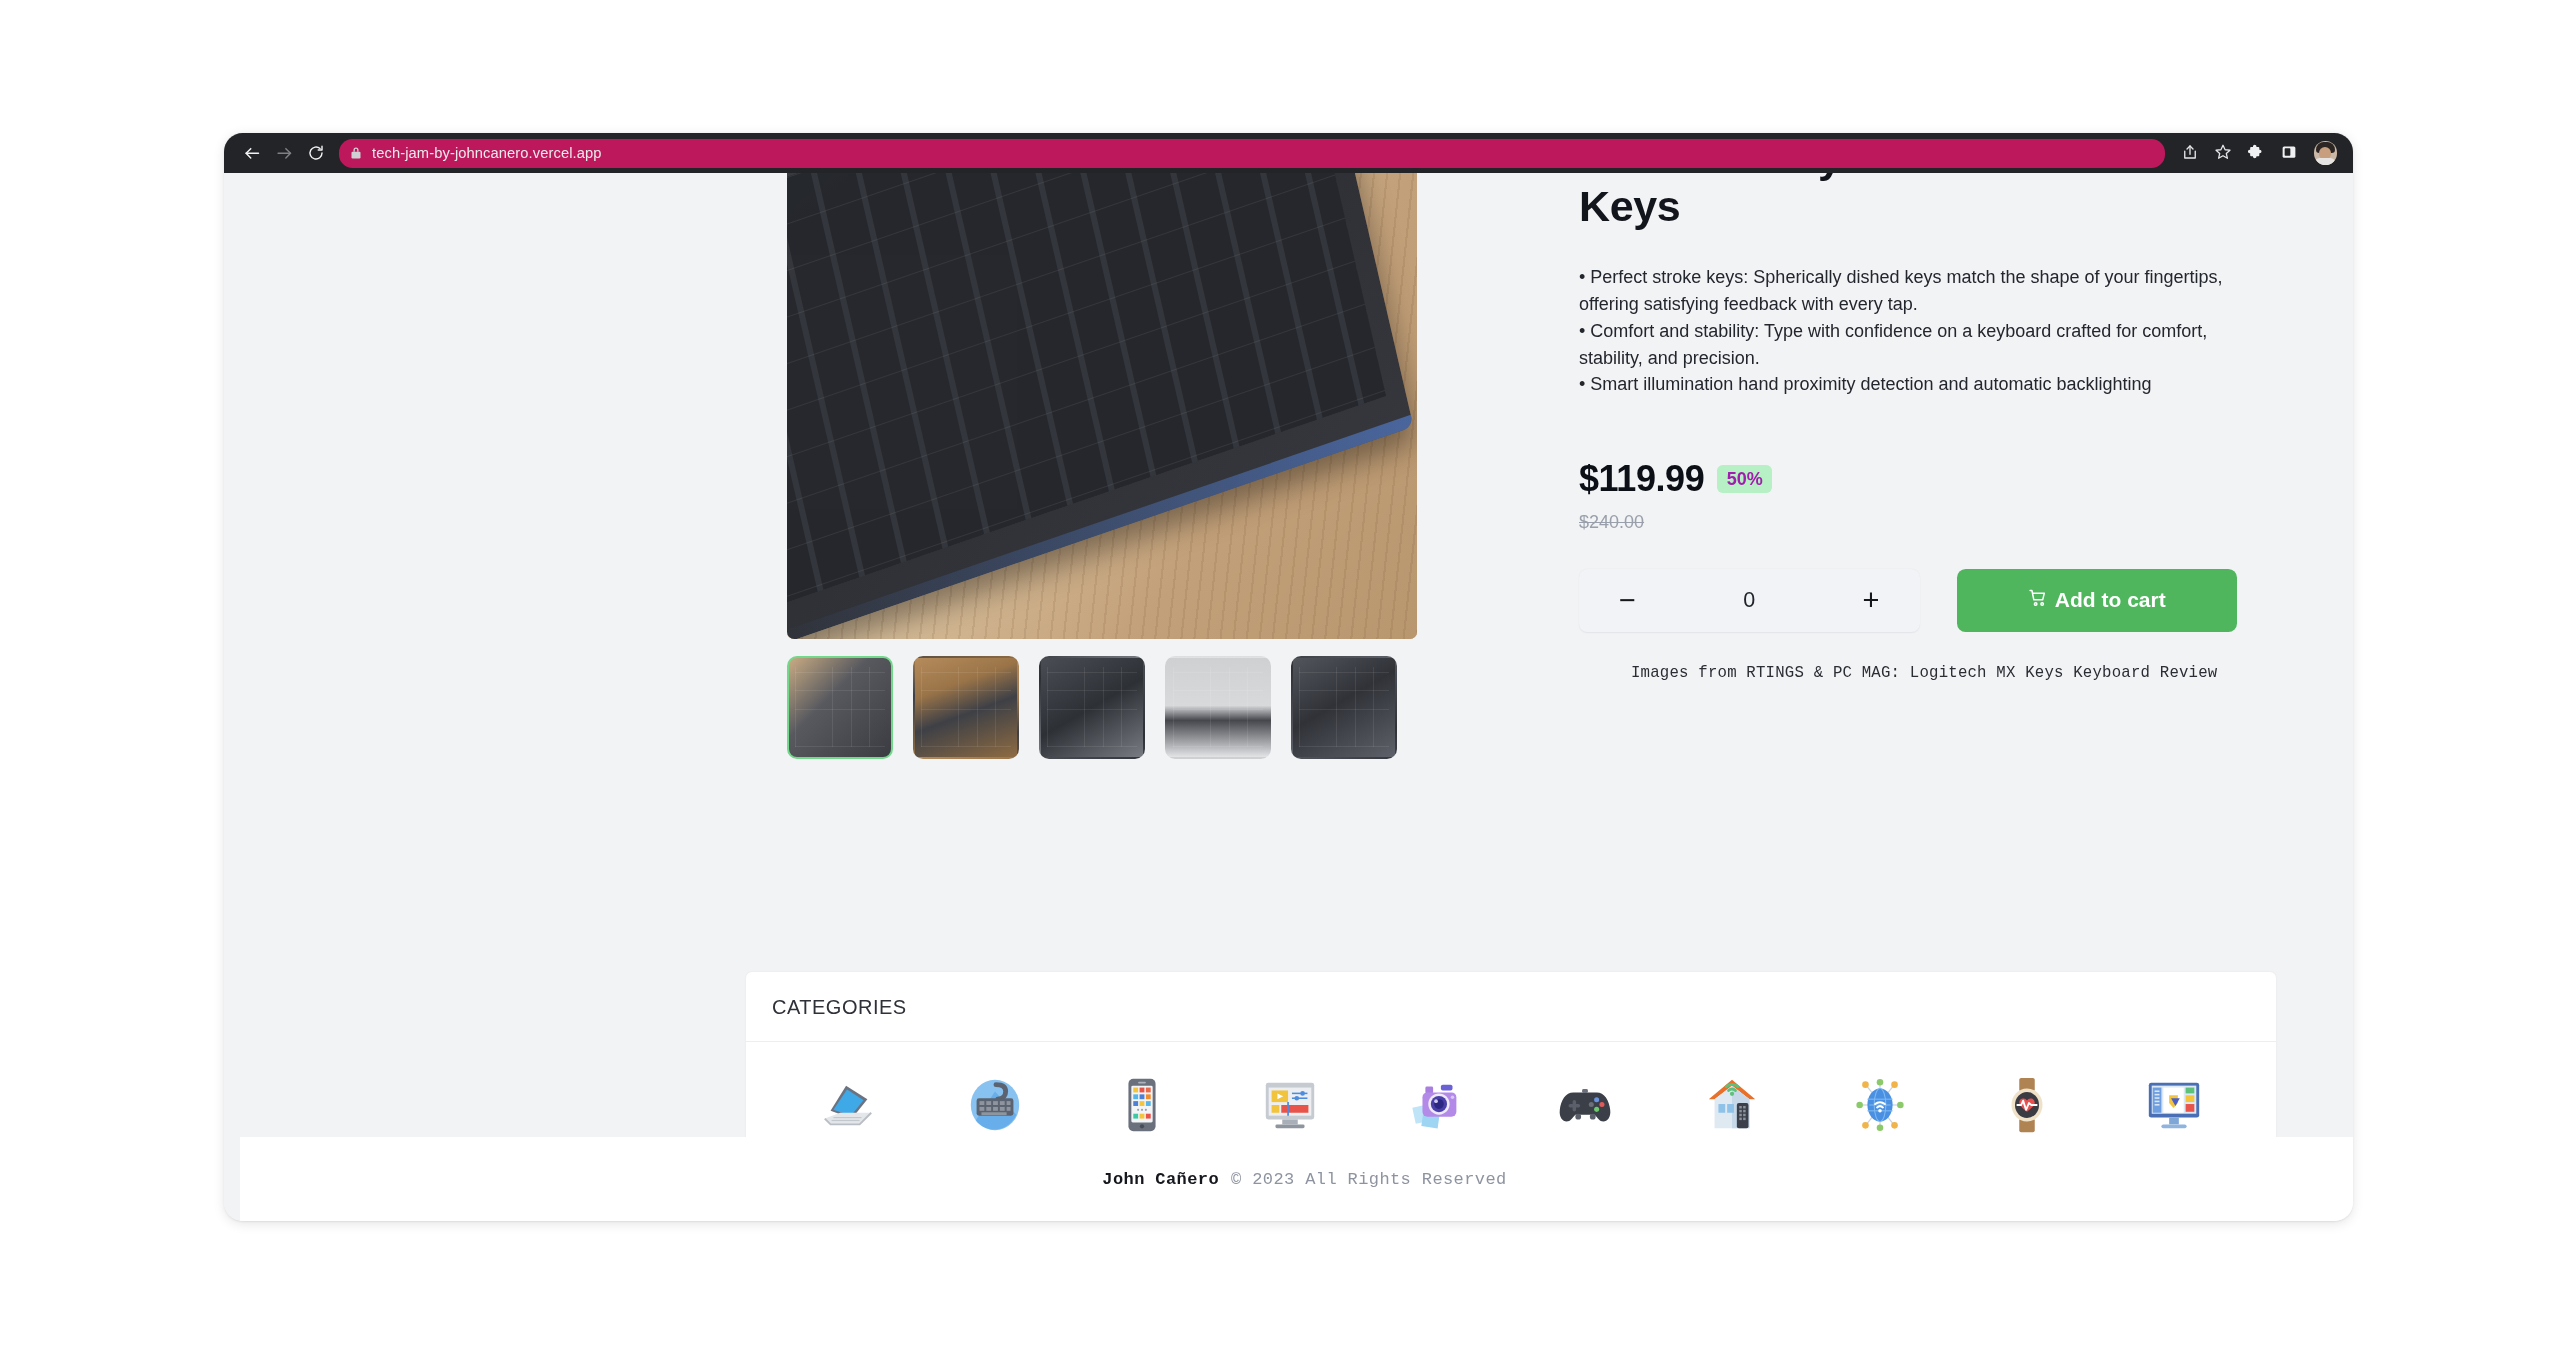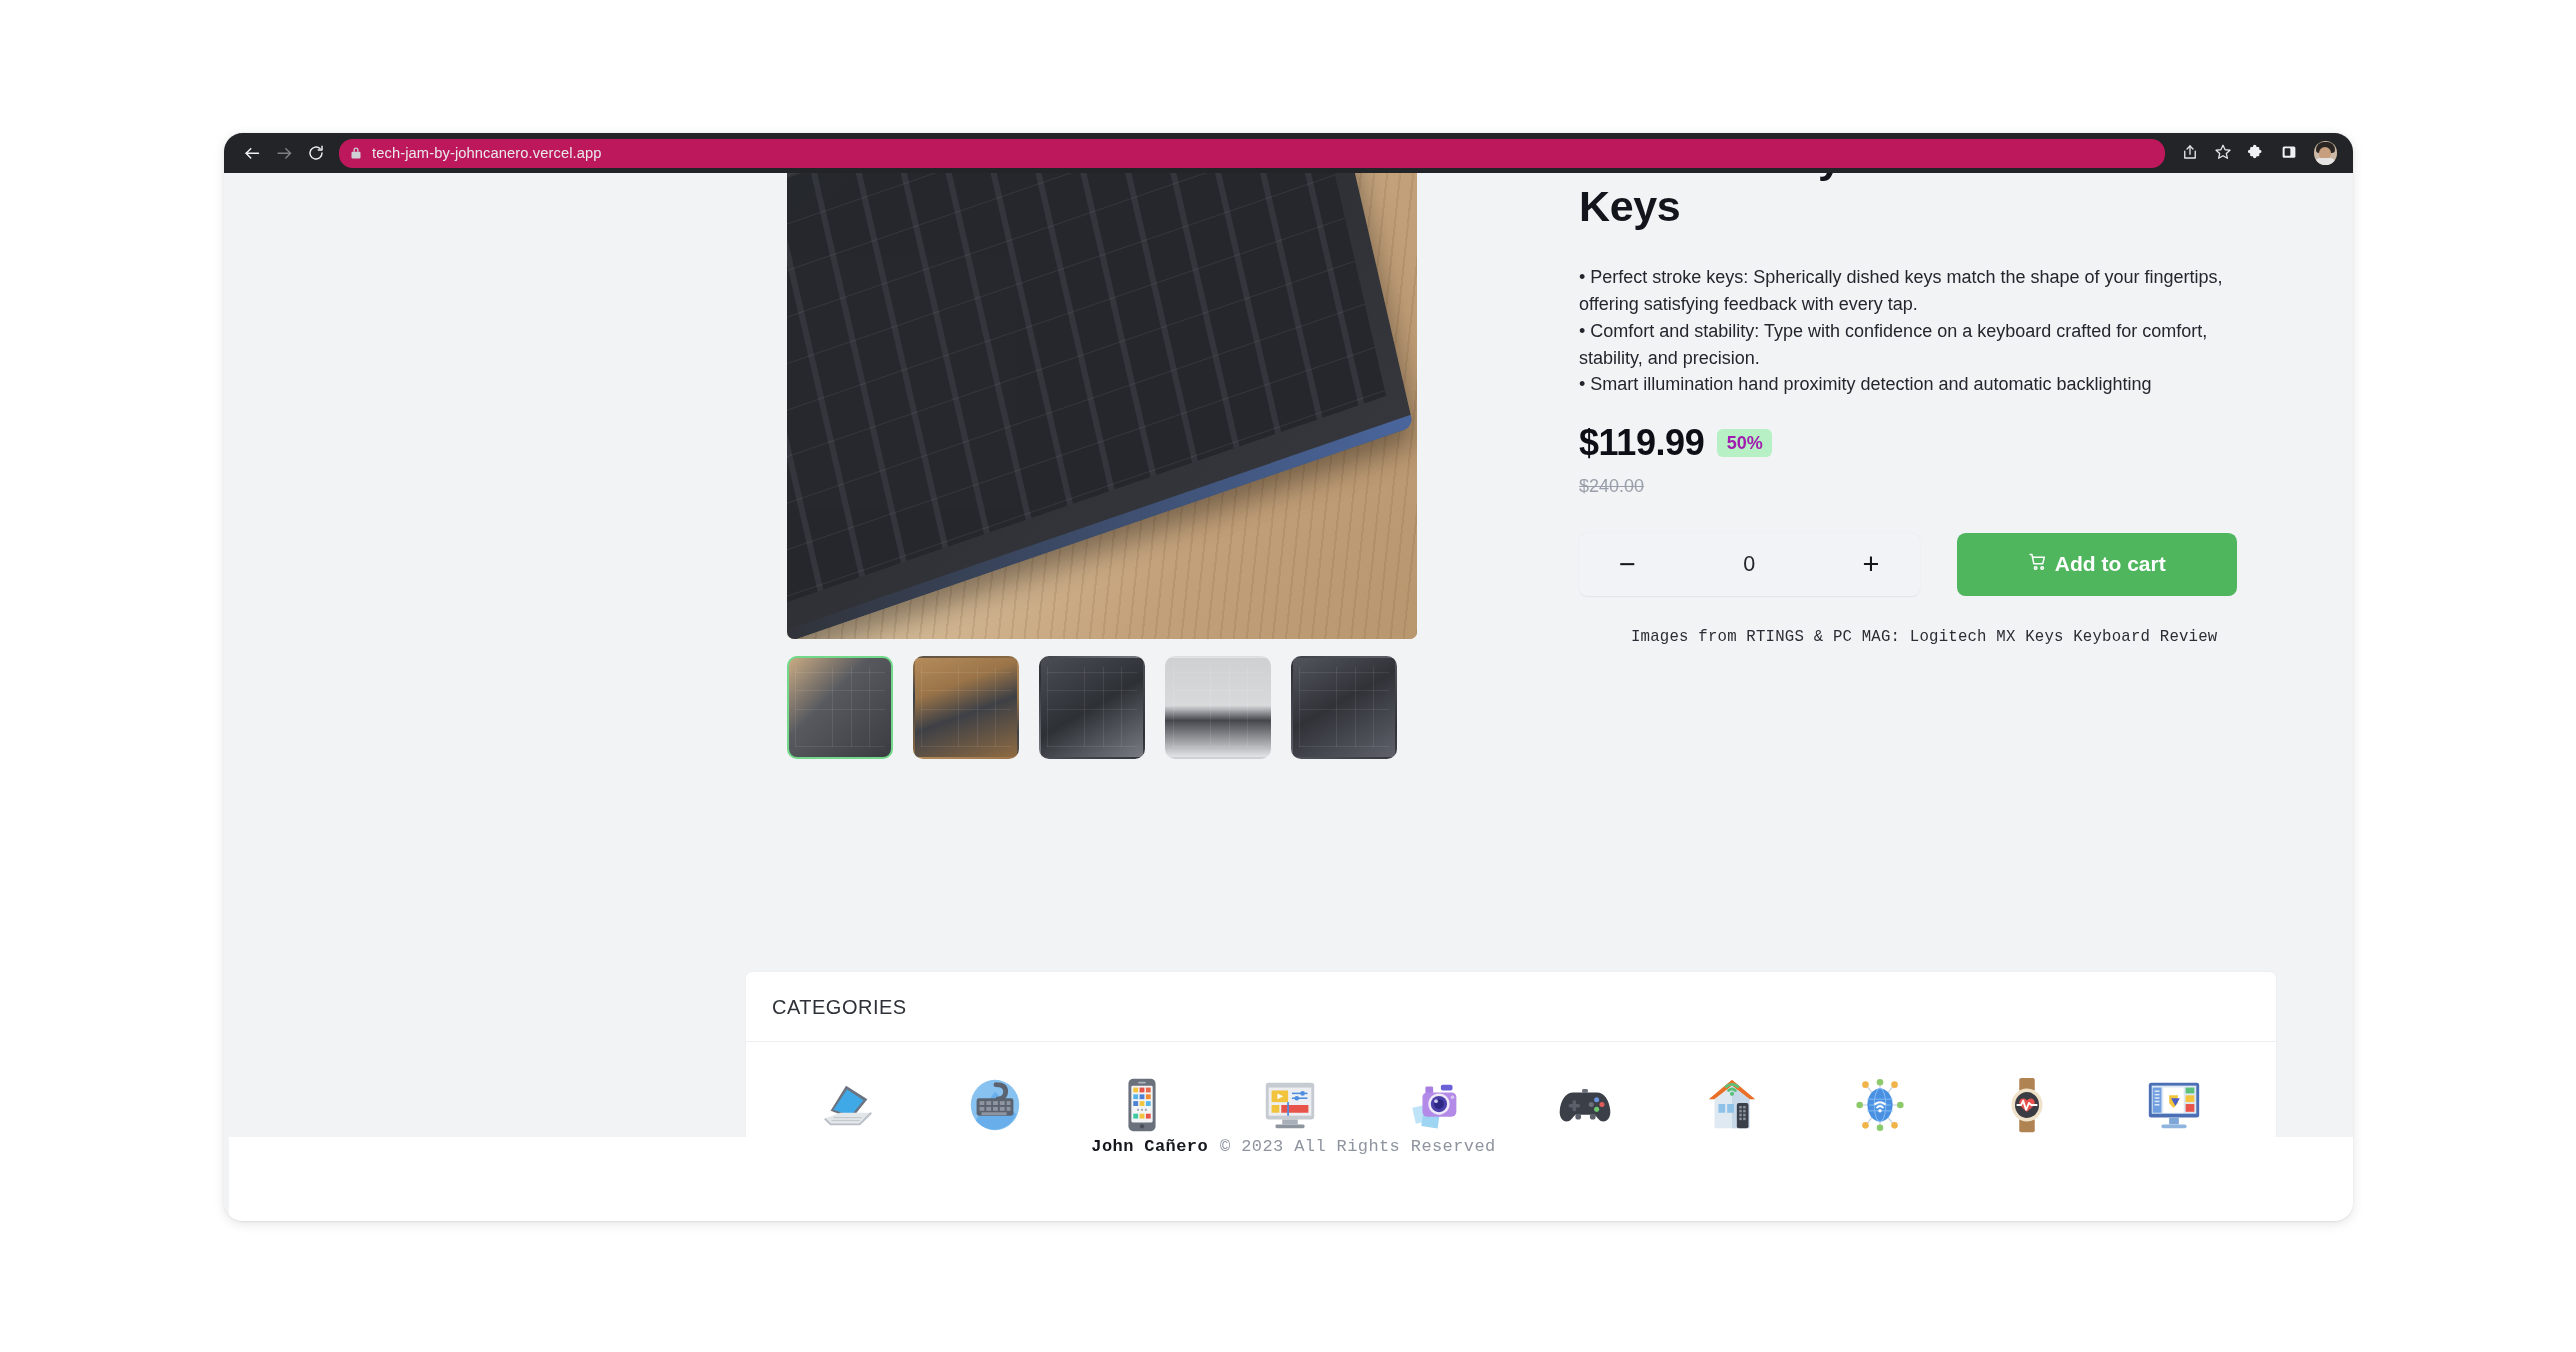--- a/index.html
+++ b/index.html
@@ -205,21 +205,21 @@
   }
   .desc {
     margin-top: 34px;
     font-size: 18px;
     line-height: 1.49;
     color: #24262e;
   }
   .desc p { margin: 0; }
 
   .price-row {
-    margin-top: 24px;
+    margin-top: 60px;
     display: flex;
     align-items: center;
     gap: 13px;
   }
   .price {
     font-size: 36px;
     font-weight: 800;
     color: #0d0f16;
     letter-spacing: -0.4px;
   }
@@ -333,27 +333,27 @@
   .cat-label {
     font-size: 16.5px;
     line-height: 1.36;
     color: #2c2f36;
     text-align: center;
   }
 
   
   .page-footer {
     position: absolute;
-    left: 5px;
+    left: 16px;
     bottom: 0;
     width: 100%;
     height: 84px;
     background: #ffffff;
     display: flex;
-    align-items: flex-start;
+    align-items: center;
     justify-content: center;
     font-family: "Liberation Mono", monospace;
     font-size: 17px;
     letter-spacing: 0.4px;
   }
   .footer-name { color: #15171d; font-weight: 700; }
   .footer-rest { color: #8e949f; margin-left: 12px; }
 </style>
 </head>
 <body>

